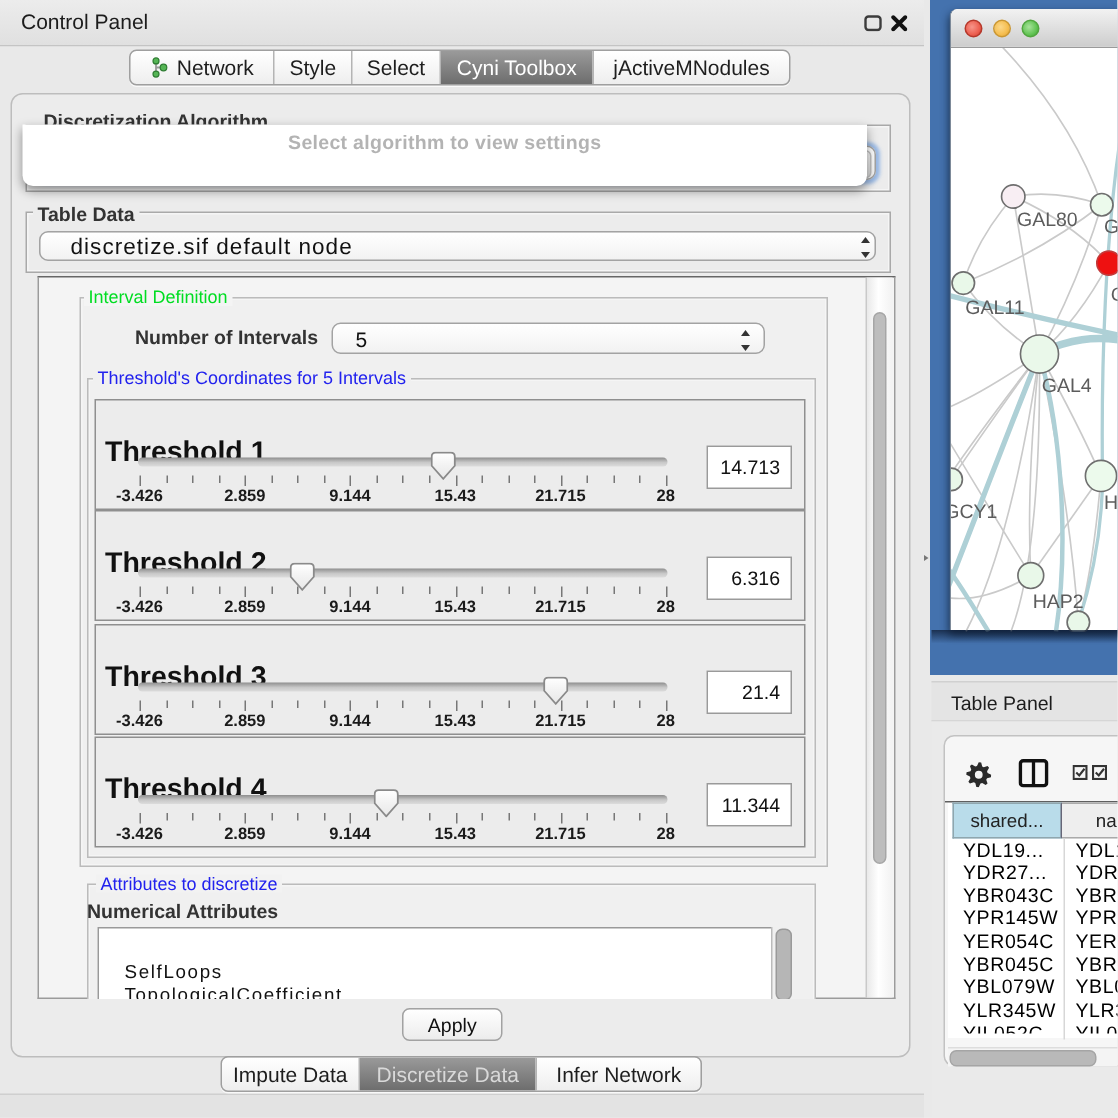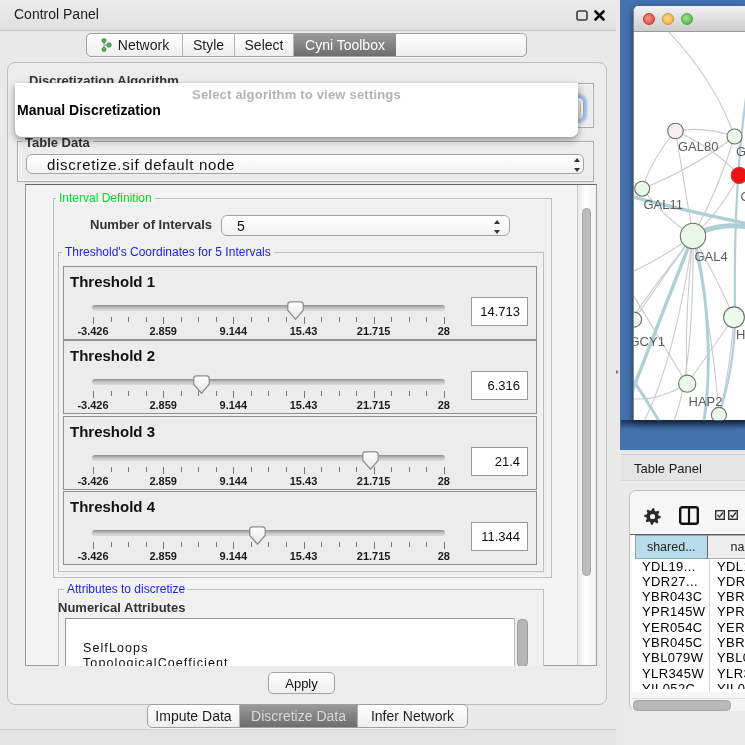--- a/index.html
+++ b/index.html
@@ -30,36 +30,36 @@
   .stepper:after{bottom:0;border-top:4.5px solid #333;}
   
   #scrollpane{left:25px;top:184px;width:572px;height:482px;background:#f4f4f4;
      border:1px solid #9b9b9b;border-top-color:#666;box-sizing:border-box;overflow:hidden;}
   #vsb{left:577px;top:185px;width:17px;height:480px;background:linear-gradient(90deg,#e9e9e9,#ffffff 45%,#f2f2f2);
      border-left:1px solid #c9c9c9;}
   #vsb .thumb{position:absolute;left:4px;top:23px;width:9px;height:368px;border-radius:4.5px;
      background:#bdbdbd;border:1px solid #a6a6a6;box-sizing:border-box;}
   .gtitle{position:absolute;font-size:12px;background:#f4f4f4;padding:0 3px;line-height:12px;}
   .tbox{position:absolute;left:63px;width:472px;height:72px;background:#ececec;border:1px solid #8f8f8f;}
-  .tbox .name{position:absolute;left:6px;top:6px;font-size:15px;font-weight:bold;color:#111;}
+  .tbox .name{position:absolute;left:6px;top:24px;font-size:19px;font-weight:bold;color:#111;}
   .track{position:absolute;left:28px;top:38px;width:353px;height:6px;border-radius:3px;
      background:linear-gradient(#8e8e8e,#c8c8c8 55%,#dcdcdc);border:0;}
   .thumbp{position:absolute;top:34px;width:17px;height:19px;}
   .vbox{position:absolute;left:407px;top:30px;width:57px;height:29px;background:#fff;
      border:1px solid #9a9a9a;box-sizing:border-box;font-size:13px;color:#111;text-align:right;}
   .vbox span{position:absolute;right:7px;top:6px;}
   .tlabels{position:absolute;top:58px;font-size:11px;font-weight:600;color:#1a1a1a;width:60px;text-align:center;}
   
   #attrlist{position:absolute;background:#fff;border:1px solid #999;box-sizing:border-box;}
   #attrlist div{font-size:12.5px;letter-spacing:1.1px;color:#111;padding-left:17px;height:15px;line-height:15px;}
   
   .btn{position:absolute;background:linear-gradient(#ffffff,#ececec);border:1px solid #a2a2a2;
      border-radius:5px;font-size:13px;color:#111;text-align:center;box-sizing:border-box;}
   
-  #overlay{left:15px;top:83px;width:563px;height:54px;background:#fff;border-radius:0 0 7px 7px;
+  #overlay{left:15px;top:83px;width:563px;height:41px;background:#fff;border-radius:0 0 7px 7px;
      box-shadow:0 3px 7px rgba(0,0,0,.4);z-index:50;}
   #overlay .hint{position:absolute;left:0;right:0;top:4px;text-align:center;font-size:13px;
      font-weight:bold;color:#b3b3b3;letter-spacing:0.2px;}
   #overlay .it1{position:absolute;left:2px;top:19px;font-size:14px;font-weight:bold;color:#000;}
   #overlay .it2{position:absolute;left:2px;top:35px;font-size:14px;color:#000;}
   
   #netarea{left:620px;top:0;width:125px;height:450px;background:#4472ae;}
   #macwin{position:absolute;left:12.5px;top:6px;width:113px;height:414px;background:#fff;
      border-radius:5px 0 0 0;box-shadow:0 3px 6px rgba(10,25,45,.75);border-left:1px solid #7d8a99;box-sizing:border-box;}
   #mactb{position:absolute;left:0;top:0;width:113px;height:26px;border-radius:5px 0 0 0;
@@ -101,20 +101,21 @@
     <div class="s" style="width:96px;">
       <svg width="13" height="14" viewBox="0 0 13 14" style="margin-right:5px;">
         <path d="M4 3 L4 11 M4 7 L9 7" stroke="#9a9a9a" stroke-width="1.2" fill="none"></path>
         <circle cx="4" cy="2.6" r="2" fill="#55b555" stroke="#2e7d32" stroke-width=".8"></circle>
         <circle cx="9" cy="7" r="2.2" fill="#55b555" stroke="#2e7d32" stroke-width=".8"></circle>
         <circle cx="4" cy="11.4" r="2" fill="#55b555" stroke="#2e7d32" stroke-width=".8"></circle>
       </svg>Network</div>
     <div class="s" style="width:52px;">Style</div>
     <div class="s" style="width:59px;">Select</div>
     <div class="s sel" style="width:102px;">Cyni Toolbox</div>
+    <div class="s" style="width:130px;">jActiveMNodules</div>
   </div>
   <div id="bigpanel" class="abs"></div>
 
   <div class="grp" style="left:17px;top:83px;width:575px;height:43px;background:#ececec;"></div>
   <div class="lbl" style="left:29px;top:73px;">Discretization Algorithm</div>
   <div class="combo" style="left:26px;top:97px;width:558px;height:23px;box-shadow:0 0 2.5px 2.2px rgba(105,155,225,.62);">
     <div style="position:absolute;right:2px;top:2px;width:20px;height:17px;border-radius:0 4px 4px 0;background:linear-gradient(#f2f2f2,#d4d4d4);border:1px solid #c0c0c0;"></div>
   </div>
 
   <div class="grp" style="left:17px;top:141px;width:575px;height:39px;"></div>
@@ -333,21 +334,20 @@
 
   <div class="seg" style="left:147px;top:704px;width:319px;height:22px;z-index:5;justify-content:flex-end;">
     <div class="s" style="width:92px;">Impute Data</div>
     <div class="s sel" style="width:118px;color:#d9d9d9;">Discretize Data</div>
     <div class="s" style="width:109px;">Infer Network</div>
   </div>
   <div class="abs" style="left:0px;top:729px;width:616px;height:16px;background:#e3e3e3;border-top:1px solid #cfcfcf;"></div>
 
   <div id="overlay" class="abs">
     <div class="hint">Select algorithm to view settings</div>
-    <div class="it1">Manual Discretization</div>
   </div>
 
   <div id="netarea" class="abs">
     <div id="macwin">
       <div id="mactb">
         <div class="tl" style="left:9px; background:radial-gradient(circle at 4px 4px,#f7958a,#ec5f50 60%,#c33a2c);border:1px solid #b5382b;"></div>
         <div class="tl" style="left:28px;background:radial-gradient(circle at 4px 4px,#fbd88a,#f5bd4f 60%,#d89b2e);border:1px solid #ca9733;"></div>
         <div class="tl" style="left:47px;background:radial-gradient(circle at 4px 4px,#a8e29a,#62c454 60%,#3f9e33);border:1px solid #52a63f;"></div>
       </div>
       <svg id="net" style="position:absolute;left:0;top:25.5px;" width="113" height="389" viewBox="0 0 113 389">

